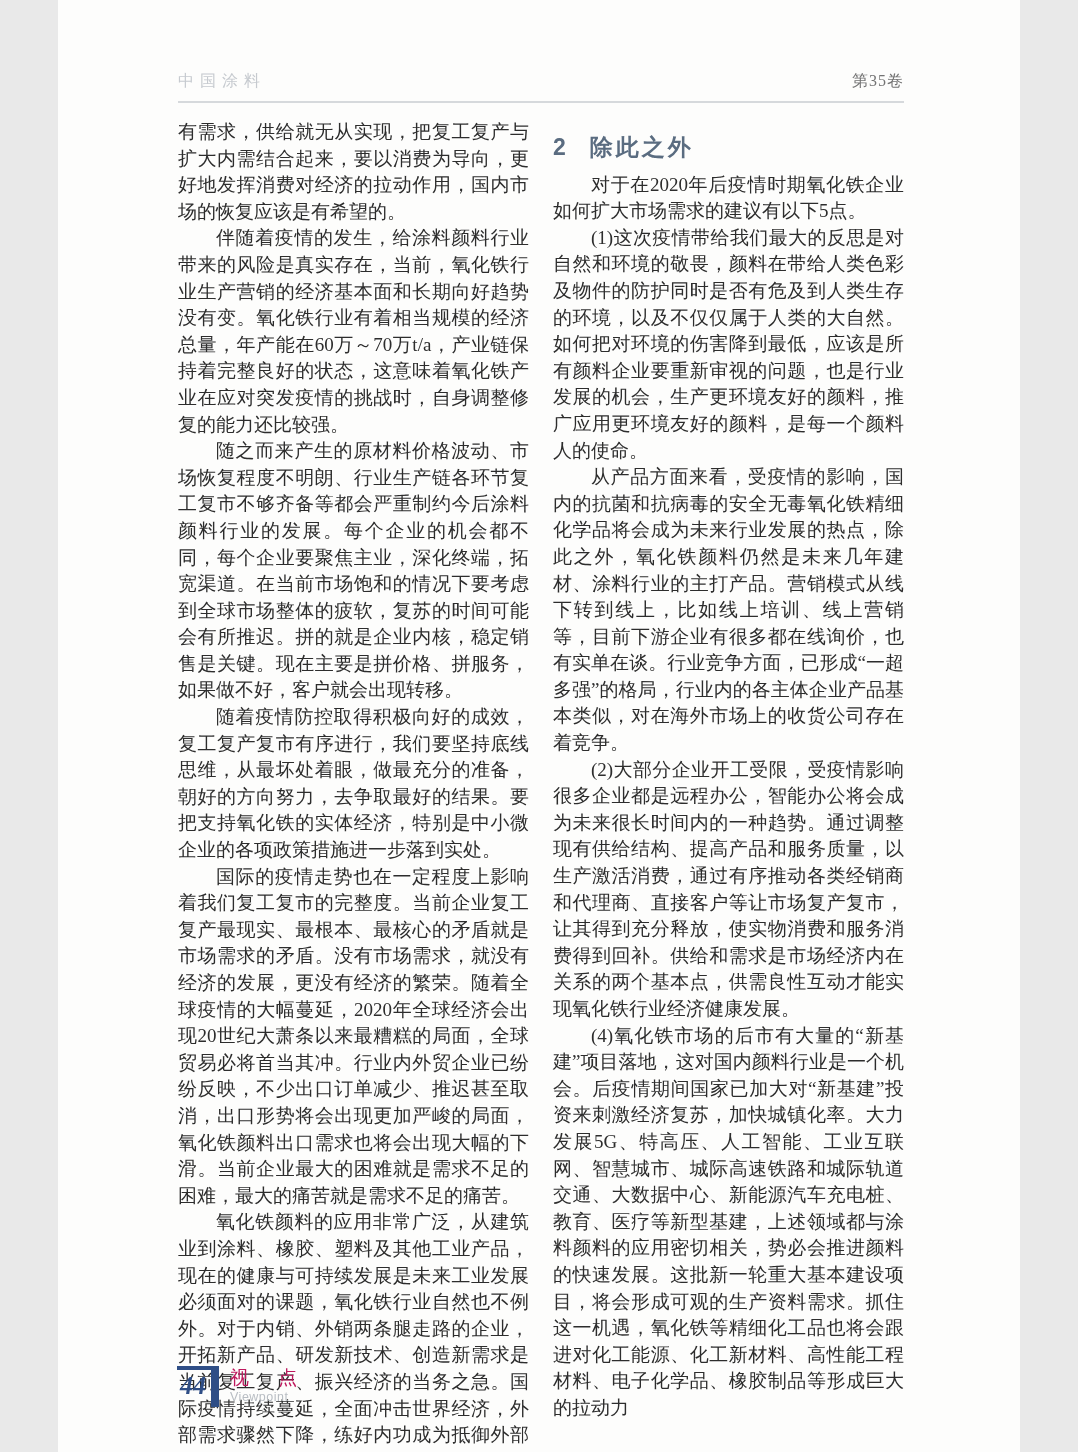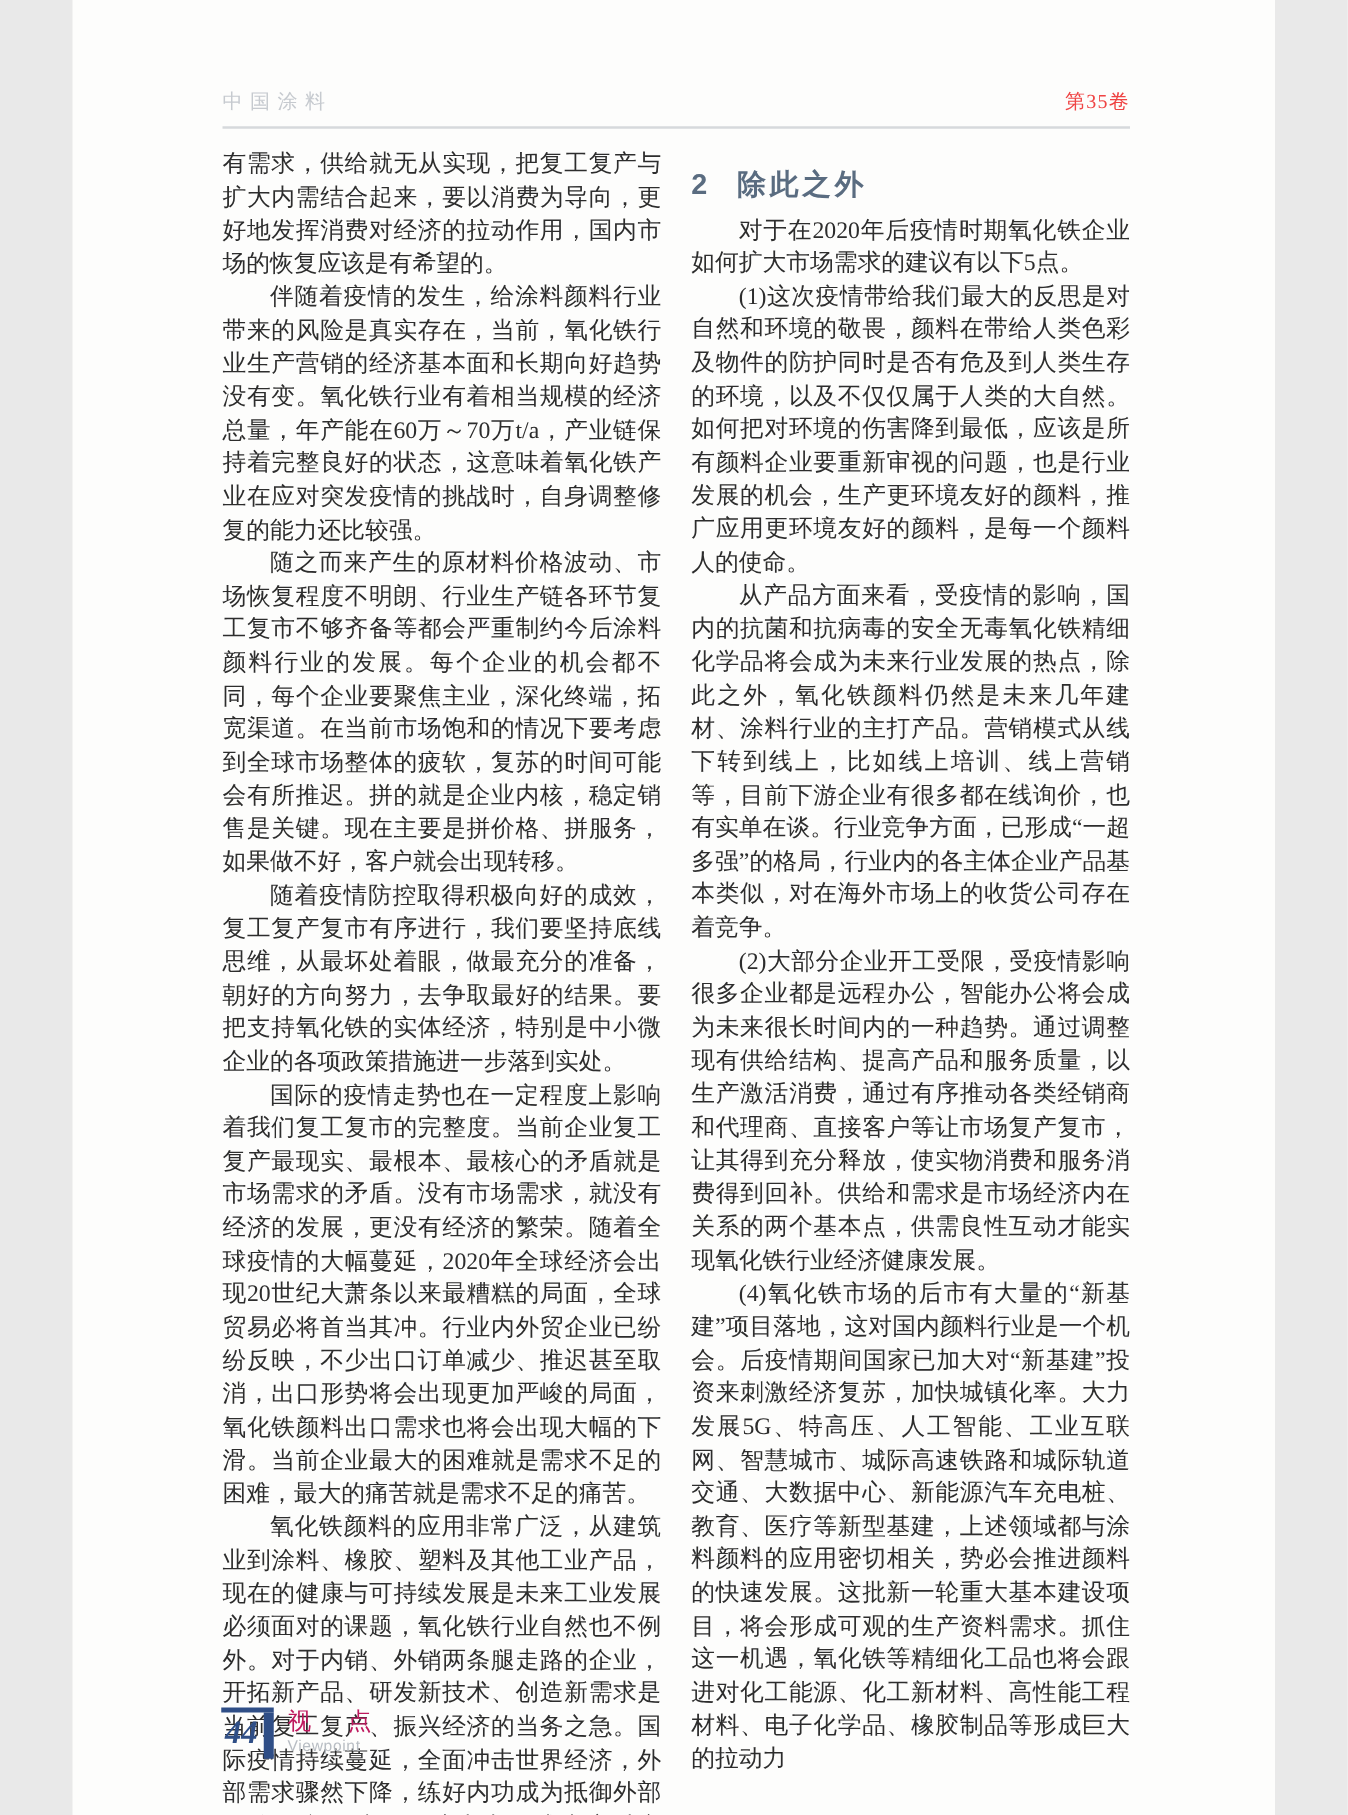--- a/index.html
+++ b/index.html
@@ -24,21 +24,21 @@
     justify-content: space-between;
     align-items: flex-end;
     height: 22px;
     font-size: 16px;
   }
   .journal-title {
     color: #c6cacf;
     letter-spacing: 6px;
   }
   .volume-label {
-    color: #ef4444;
+    color: #737373;
     letter-spacing: 1px;
   }
   .head-rule {
     border: 0;
     border-top: 2px solid #d6d9dc;
     margin: 9px 0 0 0;
   }
   
   .columns {
     display: flex;

